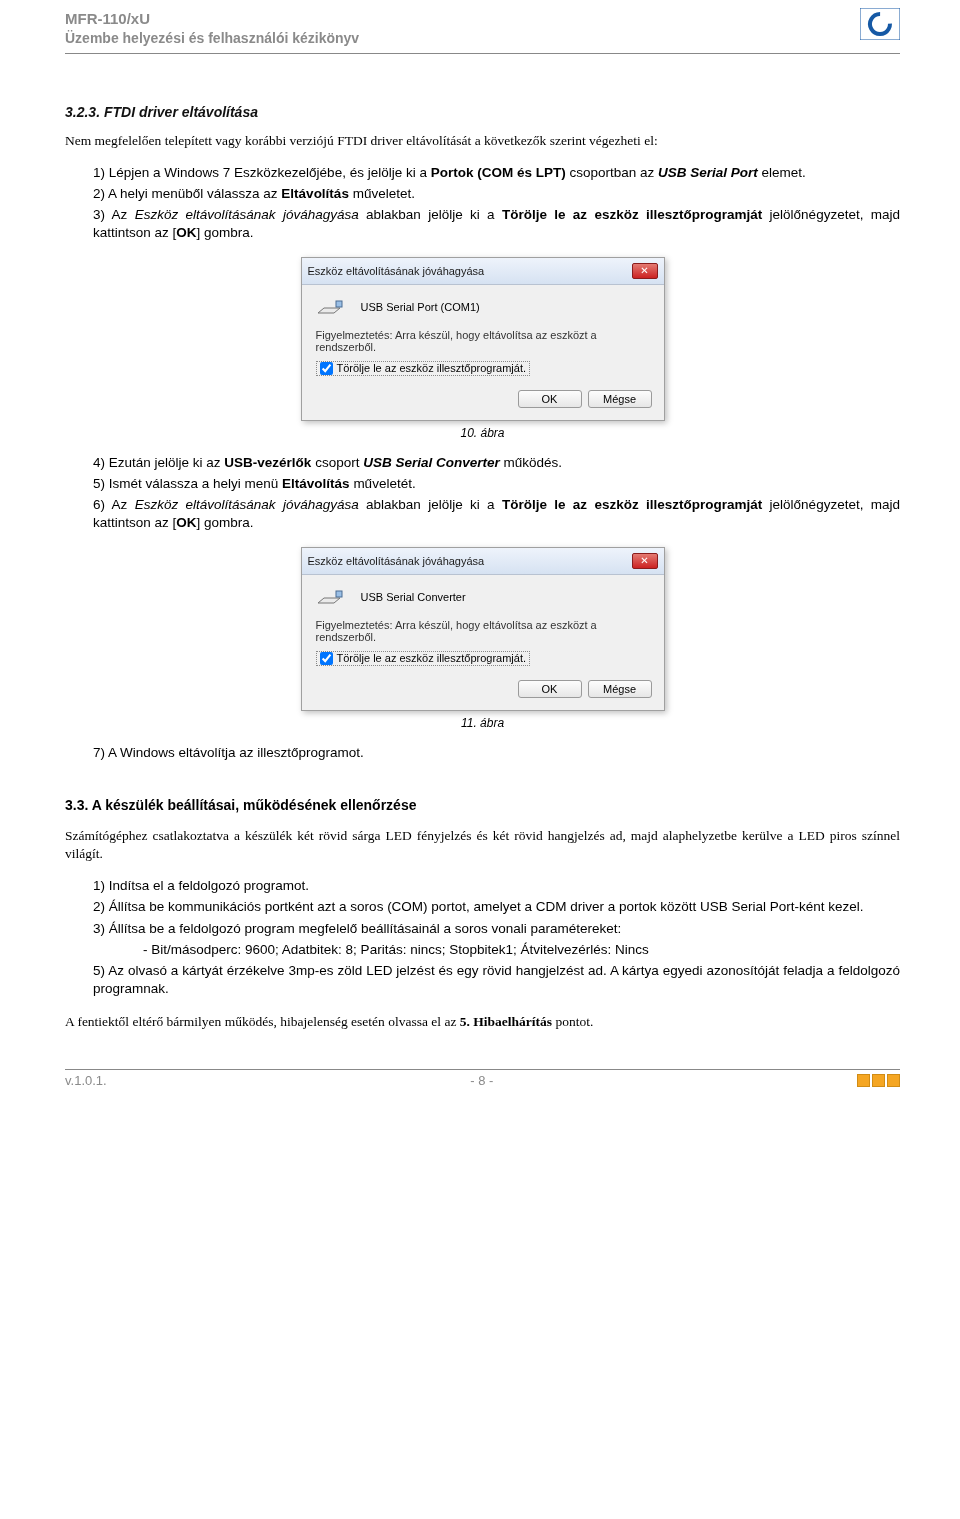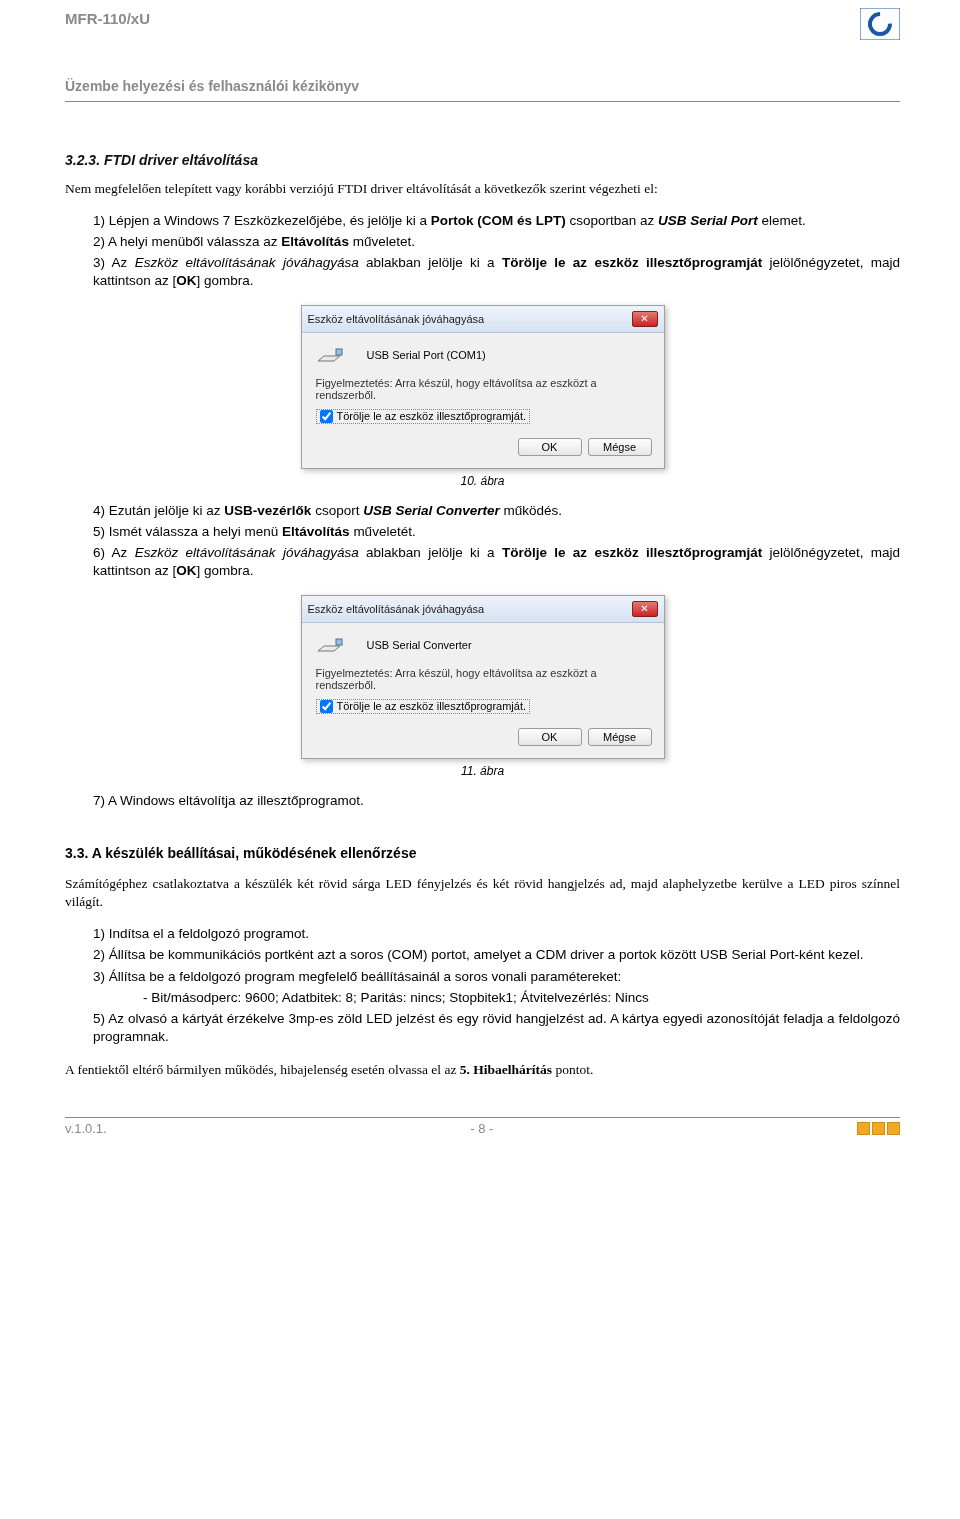--- a/index.html
+++ b/index.html
@@ -23,21 +23,20 @@
     gap: 24px;
   }
   .header-text {
     color: #8a8a8a;
     font-weight: bold;
     font-size: 15px;
     line-height: 1.4;
   }
   .header-sub {
     font-size: 14px;
-    margin-top: 48px;
   }
   .header-logo svg { display:block; }
   .section-heading {
     font-weight: bold;
     font-style: italic;
     font-family: Verdana, Arial, sans-serif;
     margin: 50px 0 12px 0;
     color: #111;
     font-size: 14px;
   }
@@ -99,21 +98,21 @@
     width:26px;height:16px;
     background: linear-gradient(#e47a72,#c22);
     border:1px solid #8a1c1c;
     border-radius:2px;
     color:#fff;
     text-align:center;
     font-size:10px;
     line-height:14px;
   }
   .dlg-body { padding:10px 14px 4px 14px; }
-  .dlg-row1 { display:flex; align-items:center; gap:21px; margin-bottom:10px; }
+  .dlg-row1 { display:flex; align-items:center; gap:15px; margin-bottom:10px; }
   .dlg-icon {
     width:30px;height:24px;position:relative;
   }
   .dlg-icon svg { display:block; }
   .dlg-device { font-size:11px; }
   .dlg-warn { font-size:11px; margin:4px 0 8px 0; color:#333; }
   .dlg-chk { display:flex; align-items:center; gap:4px; border:1px dotted #888; padding:0 3px; width:max-content; font-size:11px;}
   .dlg-chk input { margin:0; }
   .dlg-btns { display:flex; justify-content:flex-end; gap:6px; padding:10px 12px 12px 12px; }
   .dlg-btn {

